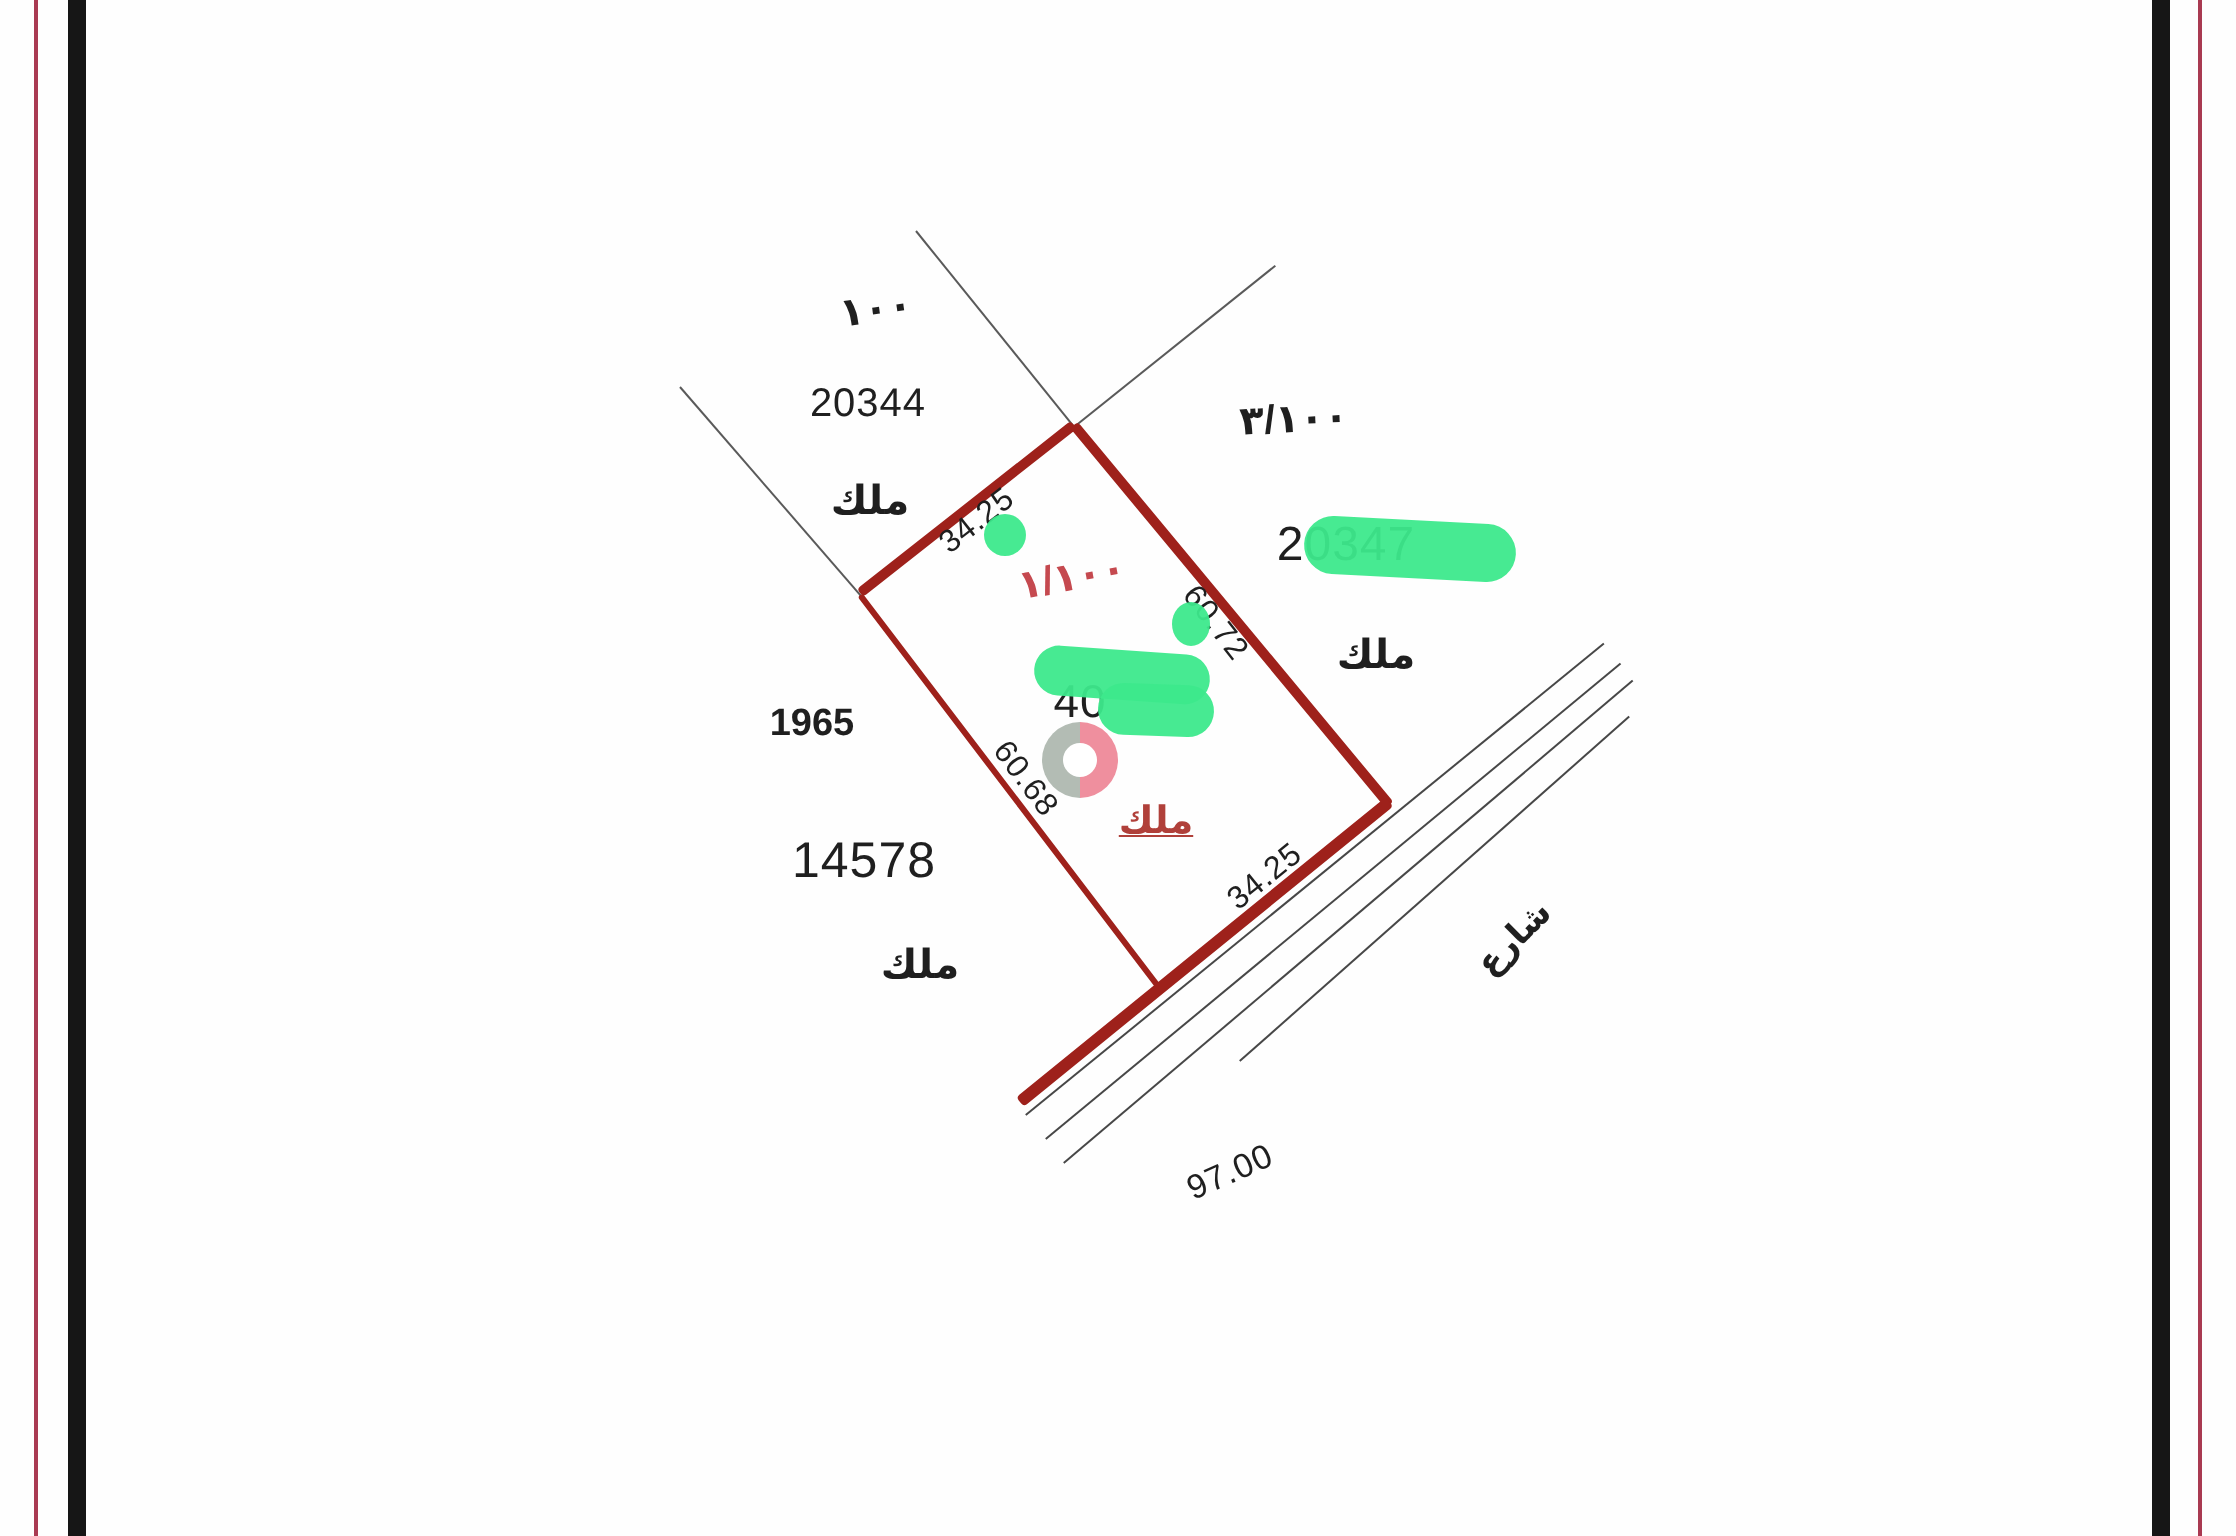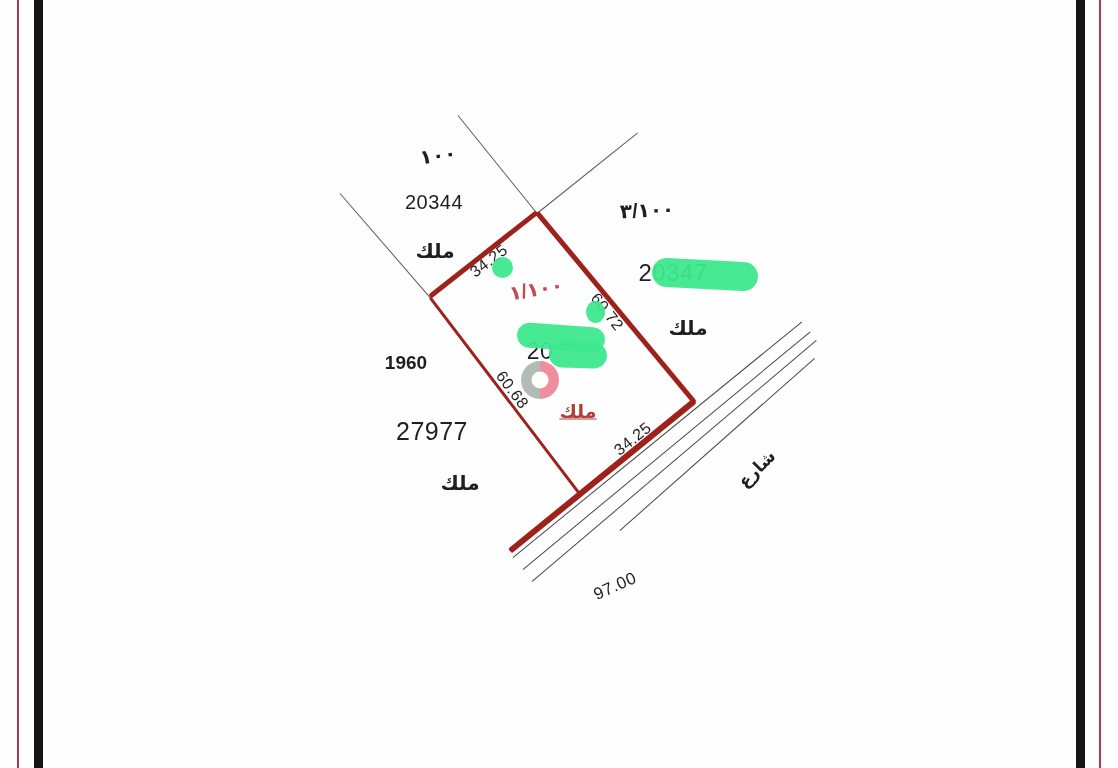--- a/index.html
+++ b/index.html
@@ -71,26 +71,26 @@
   <div class="ln road" style="left:620px;top:530px;width:260px;--r:-41.5deg"></div>
 
   <div class="label ar" style="left:438px;top:155px;font-size:20px;--r:-8deg">١٠٠</div>
   <div class="label" style="left:434px;top:202px;font-size:20px">20344</div>
   <div class="label ar" style="left:435px;top:251px;font-size:20px">ملك</div>
 
   <div class="label ar" style="left:647px;top:210px;font-size:20px;--r:-3deg">٣/١٠٠</div>
   <div class="label" style="left:673px;top:273px;font-size:24px">20347</div>
   <div class="label ar" style="left:688px;top:328px;font-size:20px">ملك</div>
 
-  <div class="label ar" style="left:406px;top:362px;font-size:19px">1960</div>
-  <div class="label" style="left:432px;top:431px;font-size:25px">27977</div>
+  <div class="label ar" style="left:406px;top:362px;font-size:19px">1965</div>
+  <div class="label" style="left:432px;top:431px;font-size:25px">14578</div>
   <div class="label ar" style="left:460px;top:483px;font-size:20px">ملك</div>
 
   <div class="label ar redtxt" style="left:536px;top:289px;font-size:20px;--r:-10deg">١/١٠٠</div>
-  <div class="label" style="left:540px;top:351px;font-size:23px;z-index:1">20</div>
+  <div class="label" style="left:540px;top:351px;font-size:23px;z-index:1">40</div>
   <div class="label ar meltxt u" style="left:578px;top:411px;font-size:19px">ملك</div>
 
   <div class="label" style="left:489px;top:261px;font-size:16px;--r:-38deg">34.25</div>
   <div class="label" style="left:607px;top:312px;font-size:16px;--r:52deg">60.72</div>
   <div class="label" style="left:512px;top:390px;font-size:16px;--r:53deg">60.68</div>
   <div class="label" style="left:633px;top:439px;font-size:16px;--r:-39deg">34.25</div>
 
   <div class="label" style="left:615px;top:586px;font-size:17px;--r:-24deg">97.00</div>
   <div class="label ar" style="left:757px;top:469px;font-size:17px;--r:-45deg">شارع</div>
 

